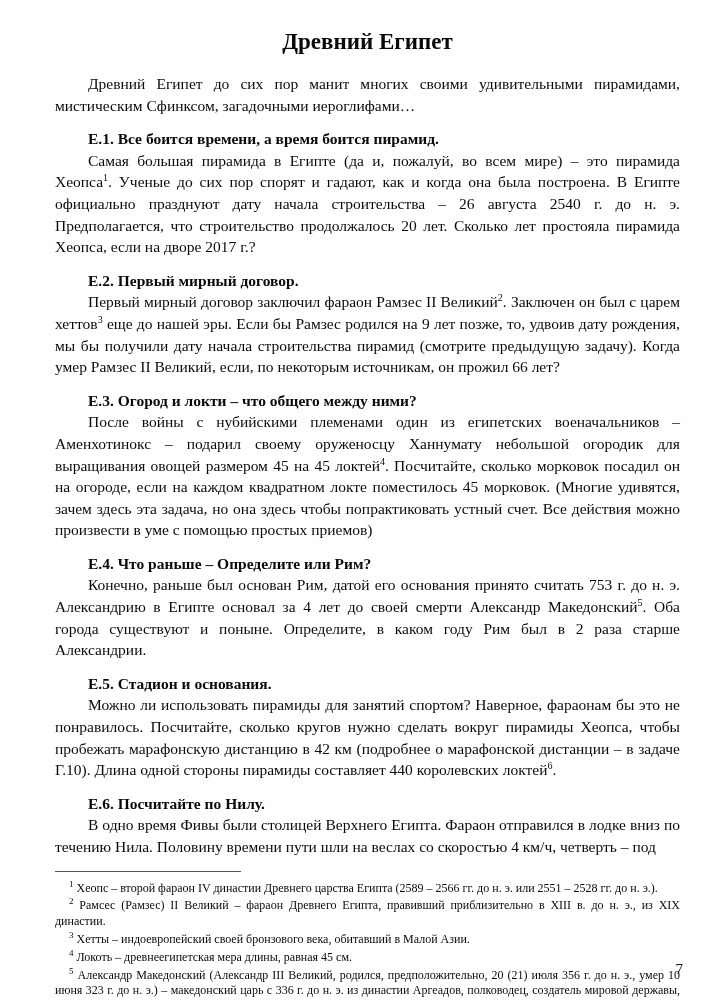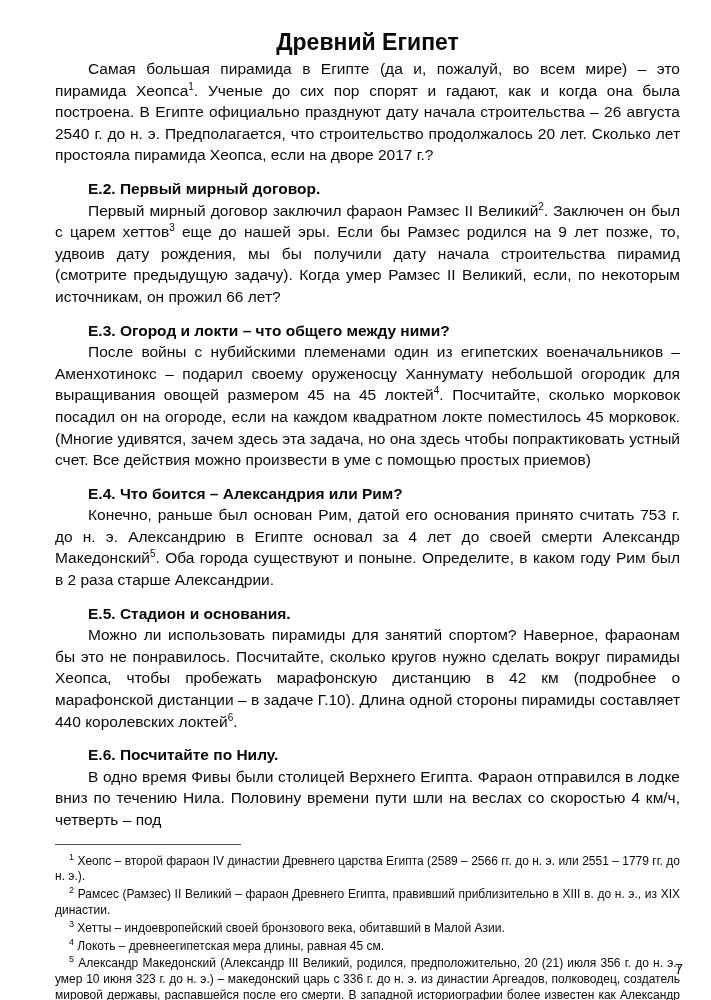--- a/index.html
+++ b/index.html
@@ -3,21 +3,21 @@
 <meta charset="utf-8">
 <style>
   html, body { margin: 0; padding: 0; background: #ffffff; }
   .page {
     position: relative;
     width: 711px;
     height: 1000px;
     box-sizing: border-box;
     background: #ffffff;
     color: #0a0a0a;
-    font-family: Liberation Sans, sans-serif;
+    font-family: Liberation Serif, serif;
     padding: 26px 31px 0 55px;
     overflow: hidden;
   }
   .doc-title {
     margin: 0;
     font-size: 23px;
     line-height: 32px;
     font-weight: bold;
     text-align: center;
   }
@@ -71,41 +71,43 @@
     line-height: 18px;
   }
 </style>
 </head>
 <body>
 
 <div class="page">
 
   <h1 class="doc-title">Древний Египет</h1>
 
+  <p class="para intro"><span>Древний Египет до сих пор манит многих своими удивительными пирамидами, мистическим Сфинксом, загадочными иероглифами…</span></p>
 
+  <h2 class="section-heading">Е.1. Все боится времени, а время боится пирамид.</h2>
   <p class="para"><span>Самая большая пирамида в Египте (да и, пожалуй, во всем мире) – это пирамида Хеопса</span><sup class="ref">1</sup><span>. Ученые до сих пор спорят и гадают, как и когда она была построена. В Египте официально празднуют дату начала строительства – 26 августа 2540 г. до н. э. Предполагается, что строительство продолжалось 20 лет. Сколько лет простояла пирамида Хеопса, если на дворе 2017 г.?</span></p>
 
   <h2 class="section-heading">Е.2. Первый мирный договор.</h2>
   <p class="para"><span>Первый мирный договор заключил фараон Рамзес II Великий</span><sup class="ref">2</sup><span>. Заключен он был с царем хеттов</span><sup class="ref">3</sup><span> еще до нашей эры. Если бы Рамзес родился на 9 лет позже, то, удвоив дату рождения, мы бы получили дату начала строительства пирамид (смотрите предыдущую задачу). Когда умер Рамзес II Великий, если, по некоторым источникам, он прожил 66 лет?</span></p>
 
   <h2 class="section-heading">Е.3. Огород и локти – что общего между ними?</h2>
   <p class="para"><span>После войны с нубийскими племенами один из египетских военачальников – Аменхотинокс – подарил своему оруженосцу Ханнумату небольшой огородик для выращивания овощей размером 45 на 45 локтей</span><sup class="ref">4</sup><span>. Посчитайте, сколько морковок посадил он на огороде, если на каждом квадратном локте поместилось 45 морковок. (Многие удивятся, зачем здесь эта задача, но она здесь чтобы попрактиковать устный счет. Все действия можно произвести в уме с помощью простых приемов)</span></p>
 
-  <h2 class="section-heading">Е.4. Что боится – Александрия или Рим?</h2>
+  <h2 class="section-heading">Е.4. Что раньше – Определите или Рим?</h2>
   <p class="para"><span>Конечно, раньше был основан Рим, датой его основания принято считать 753 г. до н. э. Александрию в Египте основал за 4 лет до своей смерти Александр Македонский</span><sup class="ref">5</sup><span>. Оба города существуют и поныне. Определите, в каком году Рим был в 2 раза старше Александрии.</span></p>
 
   <h2 class="section-heading">Е.5. Стадион и основания.</h2>
   <p class="para"><span>Можно ли использовать пирамиды для занятий спортом? Наверное, фараонам бы это не понравилось. Посчитайте, сколько кругов нужно сделать вокруг пирамиды Хеопса, чтобы пробежать марафонскую дистанцию в 42 км (подробнее о марафонской дистанции – в задаче Г.10). Длина одной стороны пирамиды составляет 440 королевских локтей</span><sup class="ref">6</sup><span>.</span></p>
 
   <h2 class="section-heading">Е.6. Посчитайте по Нилу.</h2>
   <p class="para"><span>В одно время Фивы были столицей Верхнего Египта. Фараон отправился в лодке вниз по течению Нила. Половину времени пути шли на веслах со скоростью 4 км/ч, четверть – под</span></p>
 
   <div class="footnotes">
     <div class="fn-rule"></div>
-    <p class="fn"><sup>1</sup> <span>Хеопс – второй фараон IV династии Древнего царства Египта (2589 – 2566 гг. до н. э. или 2551 – 1779 гг. до н. э.).</span></p>
+    <p class="fn"><sup>1</sup> <span>Хеопс – второй фараон IV династии Древнего царства Египта (2589 – 2566 гг. до н. э. или 2551 – 2528 гг. до н. э.).</span></p>
     <p class="fn"><sup>2</sup> <span>Рамсес (Рамзес) II Великий – фараон Древнего Египта, правивший приблизительно в XIII в. до н. э., из XIX династии.</span></p>
     <p class="fn"><sup>3</sup> <span>Хетты – индоевропейский своей бронзового века, обитавший в Малой Азии.</span></p>
     <p class="fn"><sup>4</sup> <span>Локоть – древнеегипетская мера длины, равная 45 см.</span></p>
     <p class="fn"><sup>5</sup> <span>Александр Македонский (Александр III Великий, родился, предположительно, 20 (21) июля 356 г. до н. э., умер 10 июня 323 г. до н. э.) – македонский царь с 336 г. до н. э. из династии Аргеадов, полководец, создатель мировой державы, распавшейся после его смерти. В западной историографии более известен как Александр Великий. Еще в античные времена за Александром закрепилась слава одного из величайших полководцев в истории.</span></p>
 
   </div>
 
   <div class="page-number">7</div>
 
 </div>

